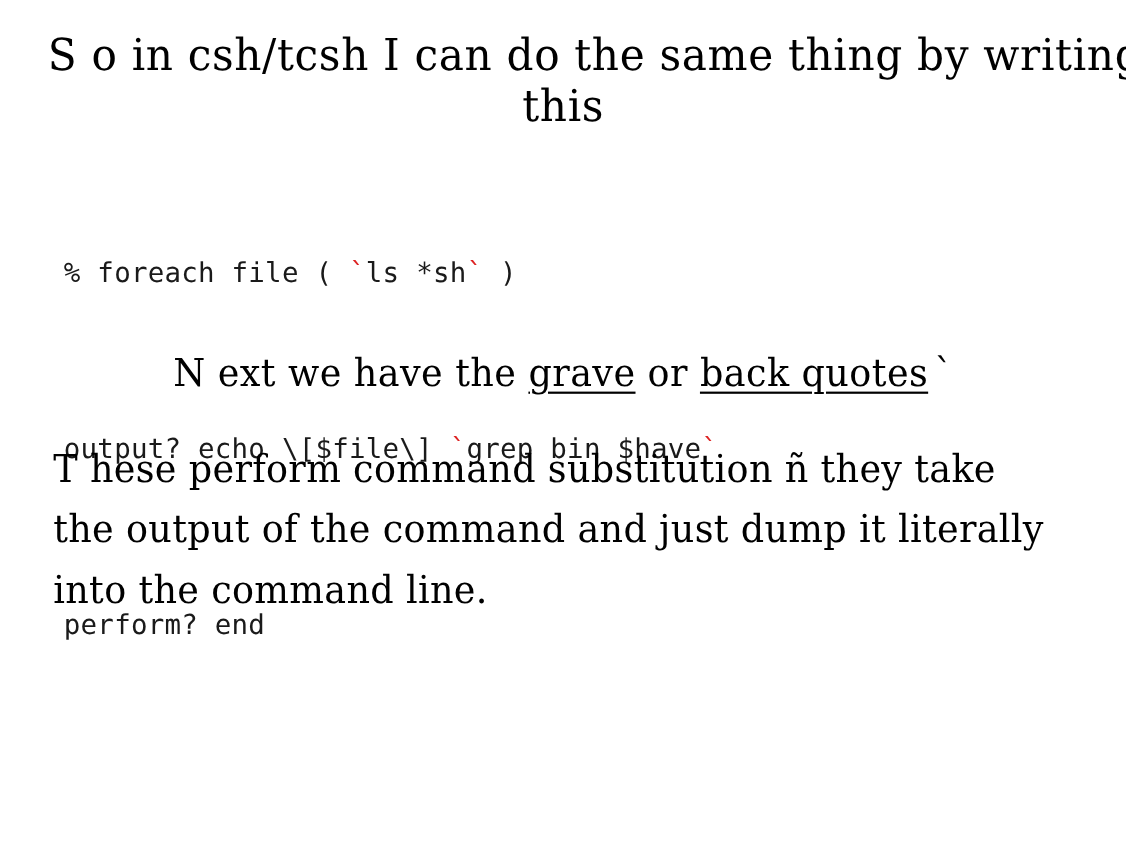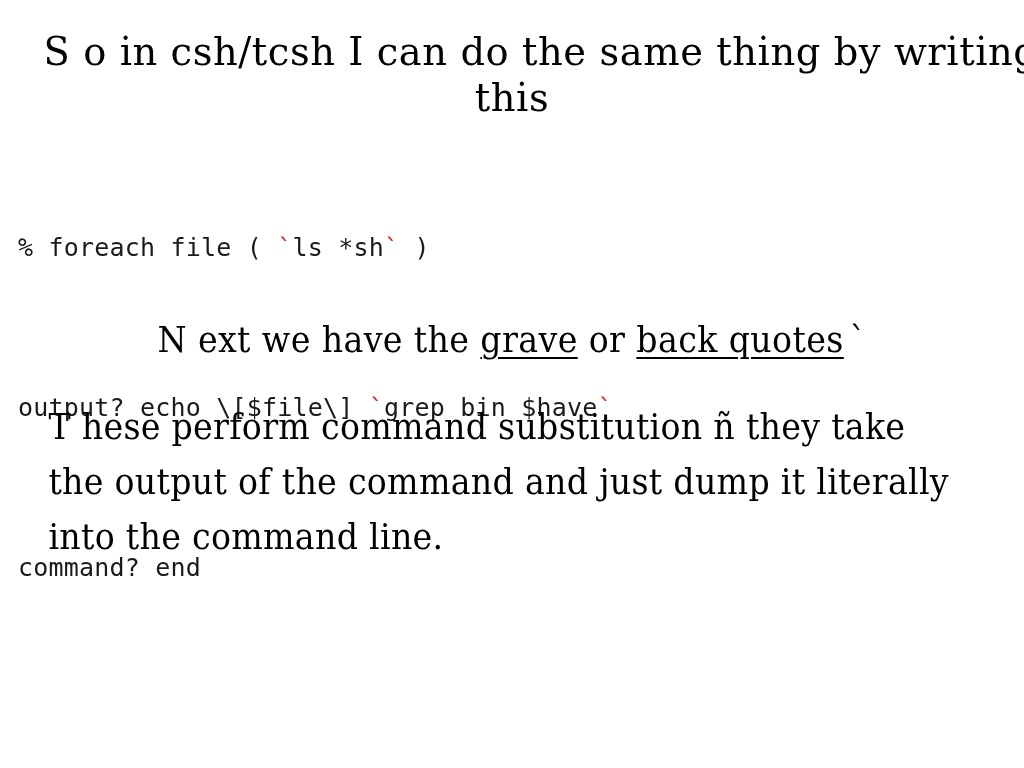--- a/index.html
+++ b/index.html
@@ -49,20 +49,21 @@
     top: 148px;
     font-family: "DejaVu Sans Mono", "Liberation Mono", monospace;
     font-size: 25px;
     line-height: 40px;
     color: #1a1a1a;
     white-space: pre;
     letter-spacing: 0.2px;
   }
   .code-line {
     white-space: pre;
+    margin-left: 40px;
   }
   .tick {
     color: #dd2222;
   }
 
   
   .body-line {
     position: absolute;
     left: 24px;
     width: 976px;
@@ -116,21 +117,21 @@
   <div class="title-block">
     <div class="title-line first">S o in csh/tcsh I can do the same thing by writing</div>
     <div class="title-line second">this</div>
   </div>
 
   <div class="code-block">
     <div class="code-line"><span>% foreach file ( </span><span class="tick">`</span><span>ls *sh</span><span class="tick">`</span><span> )</span></div>
 
     <div class="code-line"><span>output? echo \[$file\] </span><span class="tick">`</span><span>grep bin $have</span><span class="tick">`</span></div>
 
-    <div class="code-line">command? end</div>
+    <div class="code-line">perform? end</div>
   </div>
 
   <div class="body-line grave-line"><span>N ext we have the </span><span class="ul">grave</span><span> or </span><span class="ul">back quotes</span><span class="backquote">`</span></div>
 
   <div class="para-block">
     <div class="para-line">T hese perform command substitution ñ they take</div>
     <div class="para-line">the output of the command and just dump it literally</div>
     <div class="para-line">into the command line.</div>
   </div>
 

